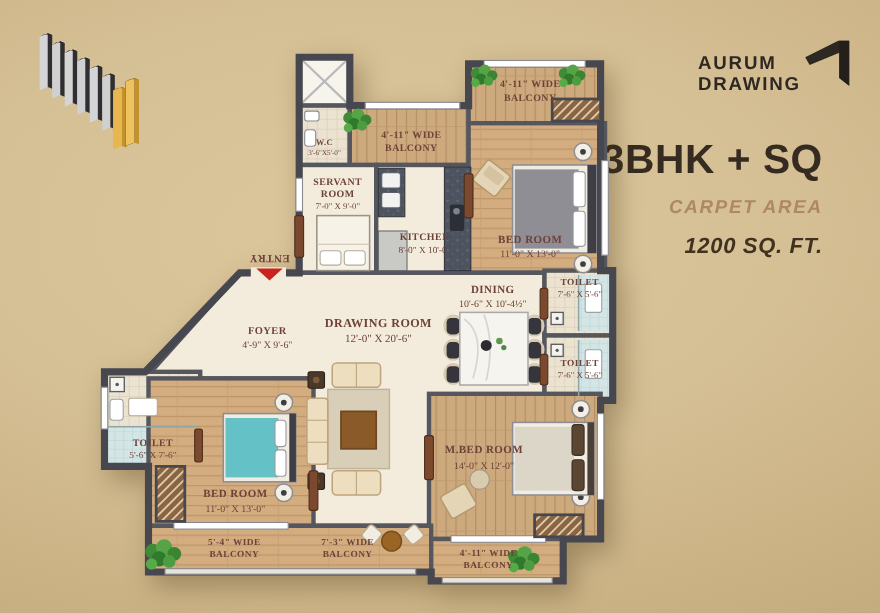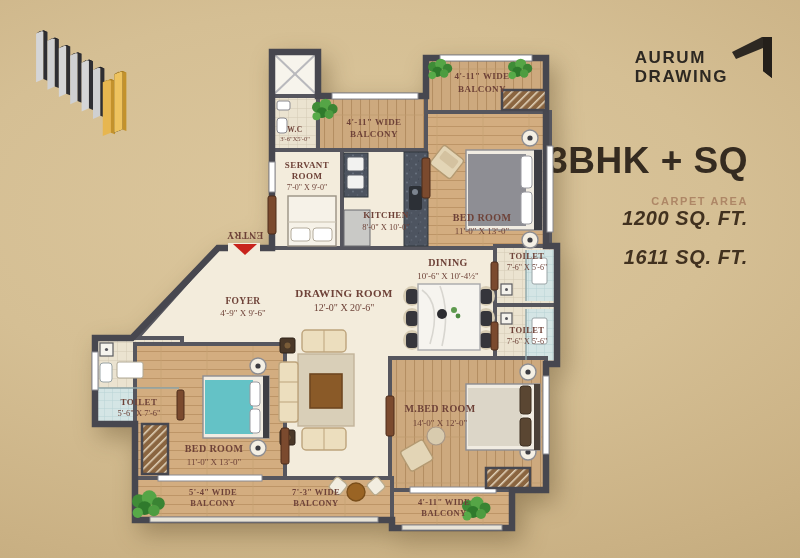--- a/index.html
+++ b/index.html
@@ -9,24 +9,24 @@
       radial-gradient(ellipse 120% 90% at 42% 38%, #dcc79d 0%, #d5bf94 40%, #cab184 72%, #bda577 100%);
     font-family:"Liberation Sans", sans-serif;
   }
   
   .towers{position:absolute;left:20px;top:14px;width:120px;height:122px;}
   
   .brand{position:absolute;top:30px;right:26px;display:flex;align-items:flex-end;}
   .brand-text{color:#2d2822;font-weight:800;font-size:17px;line-height:1.12;letter-spacing:1.6px;text-align:left;}
   .brand-glyph{width:44px;height:50px;margin-left:2px;margin-bottom:6px;}
   
-  .side{position:absolute;top:140px;right:52px;width:260px;text-align:right;color:#332a1f;}
+  .side{position:absolute;top:124px;right:52px;width:260px;text-align:right;color:#332a1f;}
   .side .title{font-size:37px;font-weight:800;letter-spacing:.5px;color:#352b20;}
-  .side .area-label{margin-top:13px;font-size:11px;font-weight:700;letter-spacing:1.6px;color:#ae8766;}
-  .side .area-value{margin-top:0;font-size:20px;font-weight:800;font-style:italic;letter-spacing:.6px;color:#41311f;}
+  .side .area-label{margin-top:13px;font-size:17px;font-weight:700;font-style:italic;letter-spacing:1.6px;color:#ae8766;}
+  .side .area-value{margin-top:14px;font-size:20px;font-weight:800;font-style:italic;letter-spacing:.6px;color:#41311f;}
   .side .gap{height:16px;}
   .plan{position:absolute;left:0;top:0;filter:drop-shadow(7px 10px 12px rgba(70,48,16,.35));}
   .plan text{font-family:"Liberation Serif", serif;fill:#6e4238;}
   .rname{font-weight:700;letter-spacing:.4px;}
 </style>
 </head>
 <body>
 
 <div class="canvas">
 
@@ -87,21 +87,20 @@
       <path d="M2,22 L32,7 L42,7 L42,48 L33,41 L33,18 L6,29 Z" fill="#2d2822"></path>
       <path d="M33,7 L42,7 L42,48 L33,41 Z" fill="#241f1a"></path>
     </svg>
   </div>
 
   <div class="side">
     <div class="title">3BHK + SQ</div>
     <div class="area-label">CARPET AREA</div>
     <div class="area-value">1200 SQ. FT.</div>
     <div class="gap"></div>
-    <div class="area-value">1611 SQ. FT.</div>
   </div>
 
   <svg class="plan" width="800" height="558" viewBox="0 0 800 558">
     <defs>
       <pattern id="woodV" width="9" height="46" patternUnits="userSpaceOnUse">
         <rect width="9" height="46" fill="#cda97e"></rect>
         <line x1="0.5" y1="0" x2="0.5" y2="46" stroke="#b48e62" stroke-width="1.1"></line>
         <line x1="0" y1="23" x2="9" y2="23" stroke="#bf996d" stroke-width="0.7"></line>
       </pattern>
       <pattern id="woodH" width="46" height="9" patternUnits="userSpaceOnUse">

